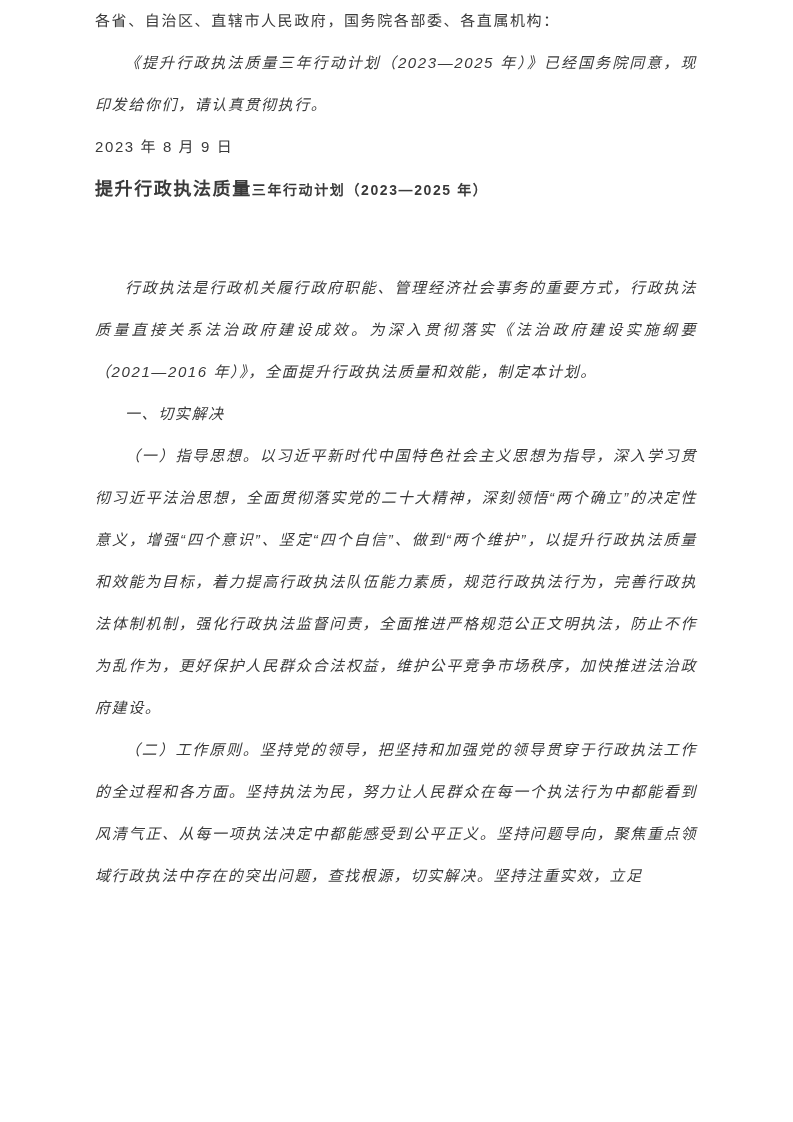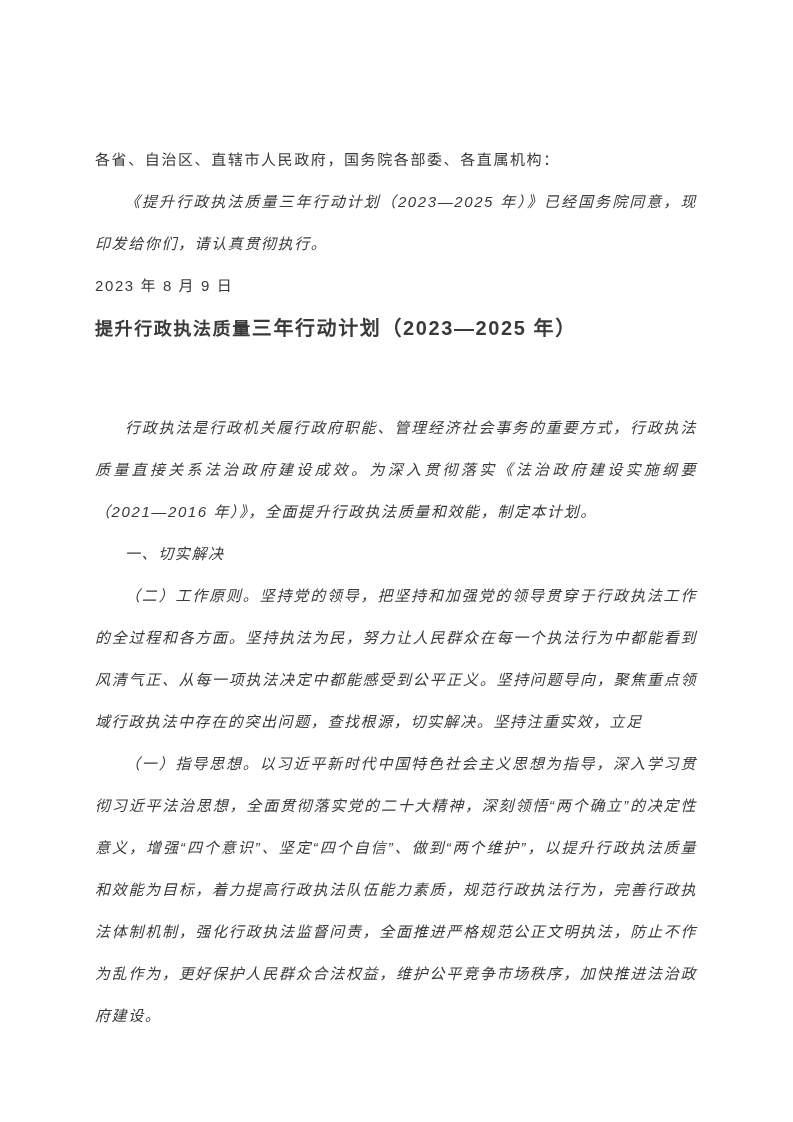--- a/index.html
+++ b/index.html
@@ -11,23 +11,22 @@
     height: 1122px;
     background: #ffffff;
     font-family: "Liberation Sans", sans-serif;
     color: #3a3a3a;
     overflow: hidden;
     position: relative;
   }
   .doc {
     position: absolute;
     left: 95px;
-    top: 8px;
+    top: 0;
     width: 602px;
-    padding-top: 131px;
     box-sizing: content-box;
   }
   .doc p {
     margin: 0;
     font-size: 15px;
     line-height: 42px;
     letter-spacing: 1.6px;
     text-align: justify;
     text-justify: inter-character;
   }
@@ -36,38 +35,38 @@
   .sig-office { margin-top: 40px !important; }
   .doc-title {
     margin: 49px 0 0 0;
     text-align: center;
     font-weight: bold;
     line-height: 42px;
     letter-spacing: 1px;
     white-space: nowrap;
   }
   .title-small { font-size: 18px; }
-  .title-large { font-size: 20px; }
+  .title-large { font-size: 14px; }
   .intro-para { margin-top: 56px !important; }
 </style>
 </head>
 <body>
 
 <div class="doc">
 
   <p>各省、自治区、直辖市人民政府，国务院各部委、各直属机构：</p>
 
   <p class="indent">《提升行政执法质量三年行动计划（2023—2025 年）》已经国务院同意，现印发给你们，请认真贯彻执行。</p>
 
 
   <p class="align-right">2023 年 8 月 9 日</p>
 
   <p class="doc-title"><span class="title-small">提升行政执法质量</span><span class="title-large">三年行动计划（2023—2025 年）</span></p>
 
   <p class="indent intro-para">行政执法是行政机关履行政府职能、管理经济社会事务的重要方式，行政执法质量直接关系法治政府建设成效。为深入贯彻落实《法治政府建设实施纲要（2021—2016 年）》，全面提升行政执法质量和效能，制定本计划。</p>
 
   <p class="indent">一、切实解决</p>
 
+  <p class="indent">（一）指导思想。以习近平新时代中国特色社会主义思想为指导，深入学习贯彻习近平法治思想，全面贯彻落实党的二十大精神，深刻领悟“两个确立”的决定性意义，增强“四个意识”、坚定“四个自信”、做到“两个维护”，以提升行政执法质量和效能为目标，着力提高行政执法队伍能力素质，规范行政执法行为，完善行政执法体制机制，强化行政执法监督问责，全面推进严格规范公正文明执法，防止不作为乱作为，更好保护人民群众合法权益，维护公平竞争市场秩序，加快推进法治政府建设。</p>
+
   <p class="indent">（二）工作原则。坚持党的领导，把坚持和加强党的领导贯穿于行政执法工作的全过程和各方面。坚持执法为民，努力让人民群众在每一个执法行为中都能看到风清气正、从每一项执法决定中都能感受到公平正义。坚持问题导向，聚焦重点领域行政执法中存在的突出问题，查找根源，切实解决。坚持注重实效，立足</p>
-
-  <p class="indent">（一）指导思想。以习近平新时代中国特色社会主义思想为指导，深入学习贯彻习近平法治思想，全面贯彻落实党的二十大精神，深刻领悟“两个确立”的决定性意义，增强“四个意识”、坚定“四个自信”、做到“两个维护”，以提升行政执法质量和效能为目标，着力提高行政执法队伍能力素质，规范行政执法行为，完善行政执法体制机制，强化行政执法监督问责，全面推进严格规范公正文明执法，防止不作为乱作为，更好保护人民群众合法权益，维护公平竞争市场秩序，加快推进法治政府建设。</p>
 
 </div>
 
 </body></html>

